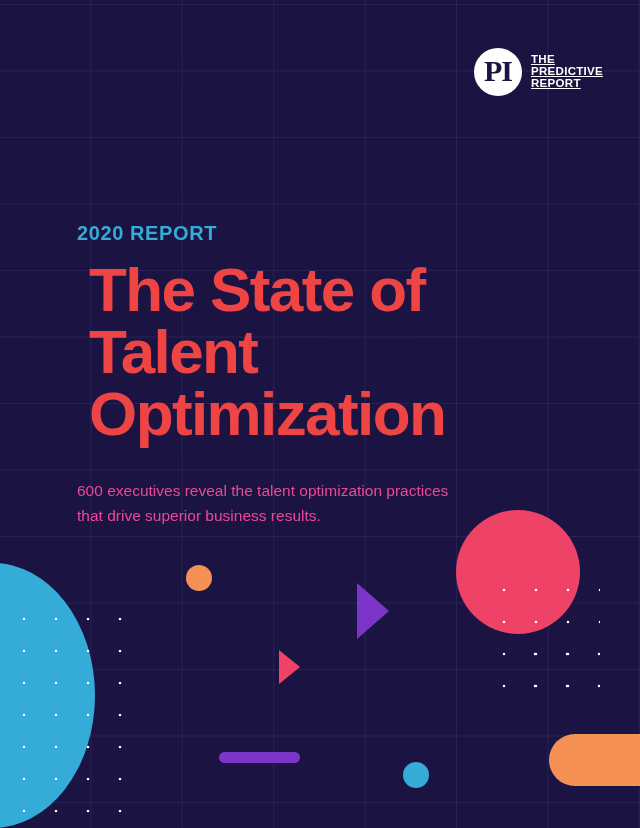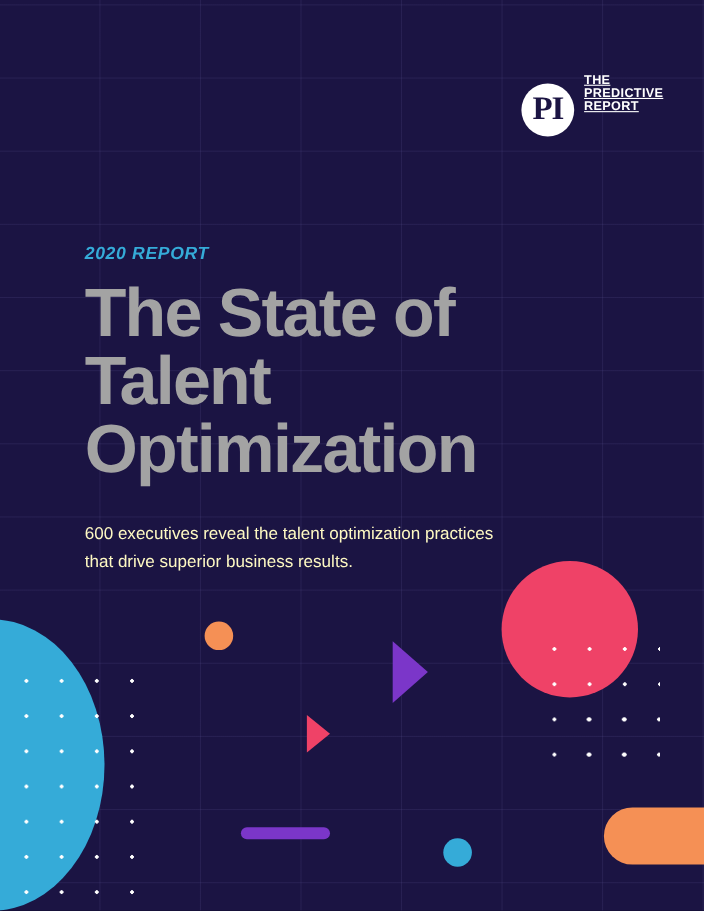--- a/index.html
+++ b/index.html
@@ -124,21 +124,20 @@
     gap: 9px;
   }
   .logo-mark {
     width: 48px;
     height: 48px;
     border-radius: 50%;
     background: #ffffff;
     display: flex;
     align-items: center;
     justify-content: center;
-    margin-top: 28px;
   }
   .logo-mark-text {
     font-family: "Liberation Serif", serif;
     font-weight: bold;
     font-size: 30px;
     line-height: 1;
     color: #1b1443;
     letter-spacing: -1px;
     transform: translateY(-1px);
   }
@@ -156,37 +155,36 @@
   
   .content {
     position: absolute;
     left: 77px;
     top: 222px;
     z-index: 5;
     width: 520px;
   }
   .eyebrow {
     color: #35abd8;
-    font-size: 16px;
+    font-size: 20px;
     font-weight: bold;
     letter-spacing: 0.6px;
     margin: 0 0 14px 0;
-    font-style: italic;
   }
   .title {
-    color: #a3a3a3;
+    color: #ef4444;
     font-size: 62px;
     font-weight: bold;
     line-height: 62px;
     letter-spacing: -1.6px;
-    margin: 0;
+    margin: 12px;
     white-space: pre-line;
   }
   .subtitle {
-    color: #fef9c3;
+    color: #ec4899;
     font-size: 15.5px;
     line-height: 25px;
     margin: 33px 0 0 0;
     max-width: 420px;
     white-space: pre-line;
   }
 </style>
 </head>
 <body>
 

